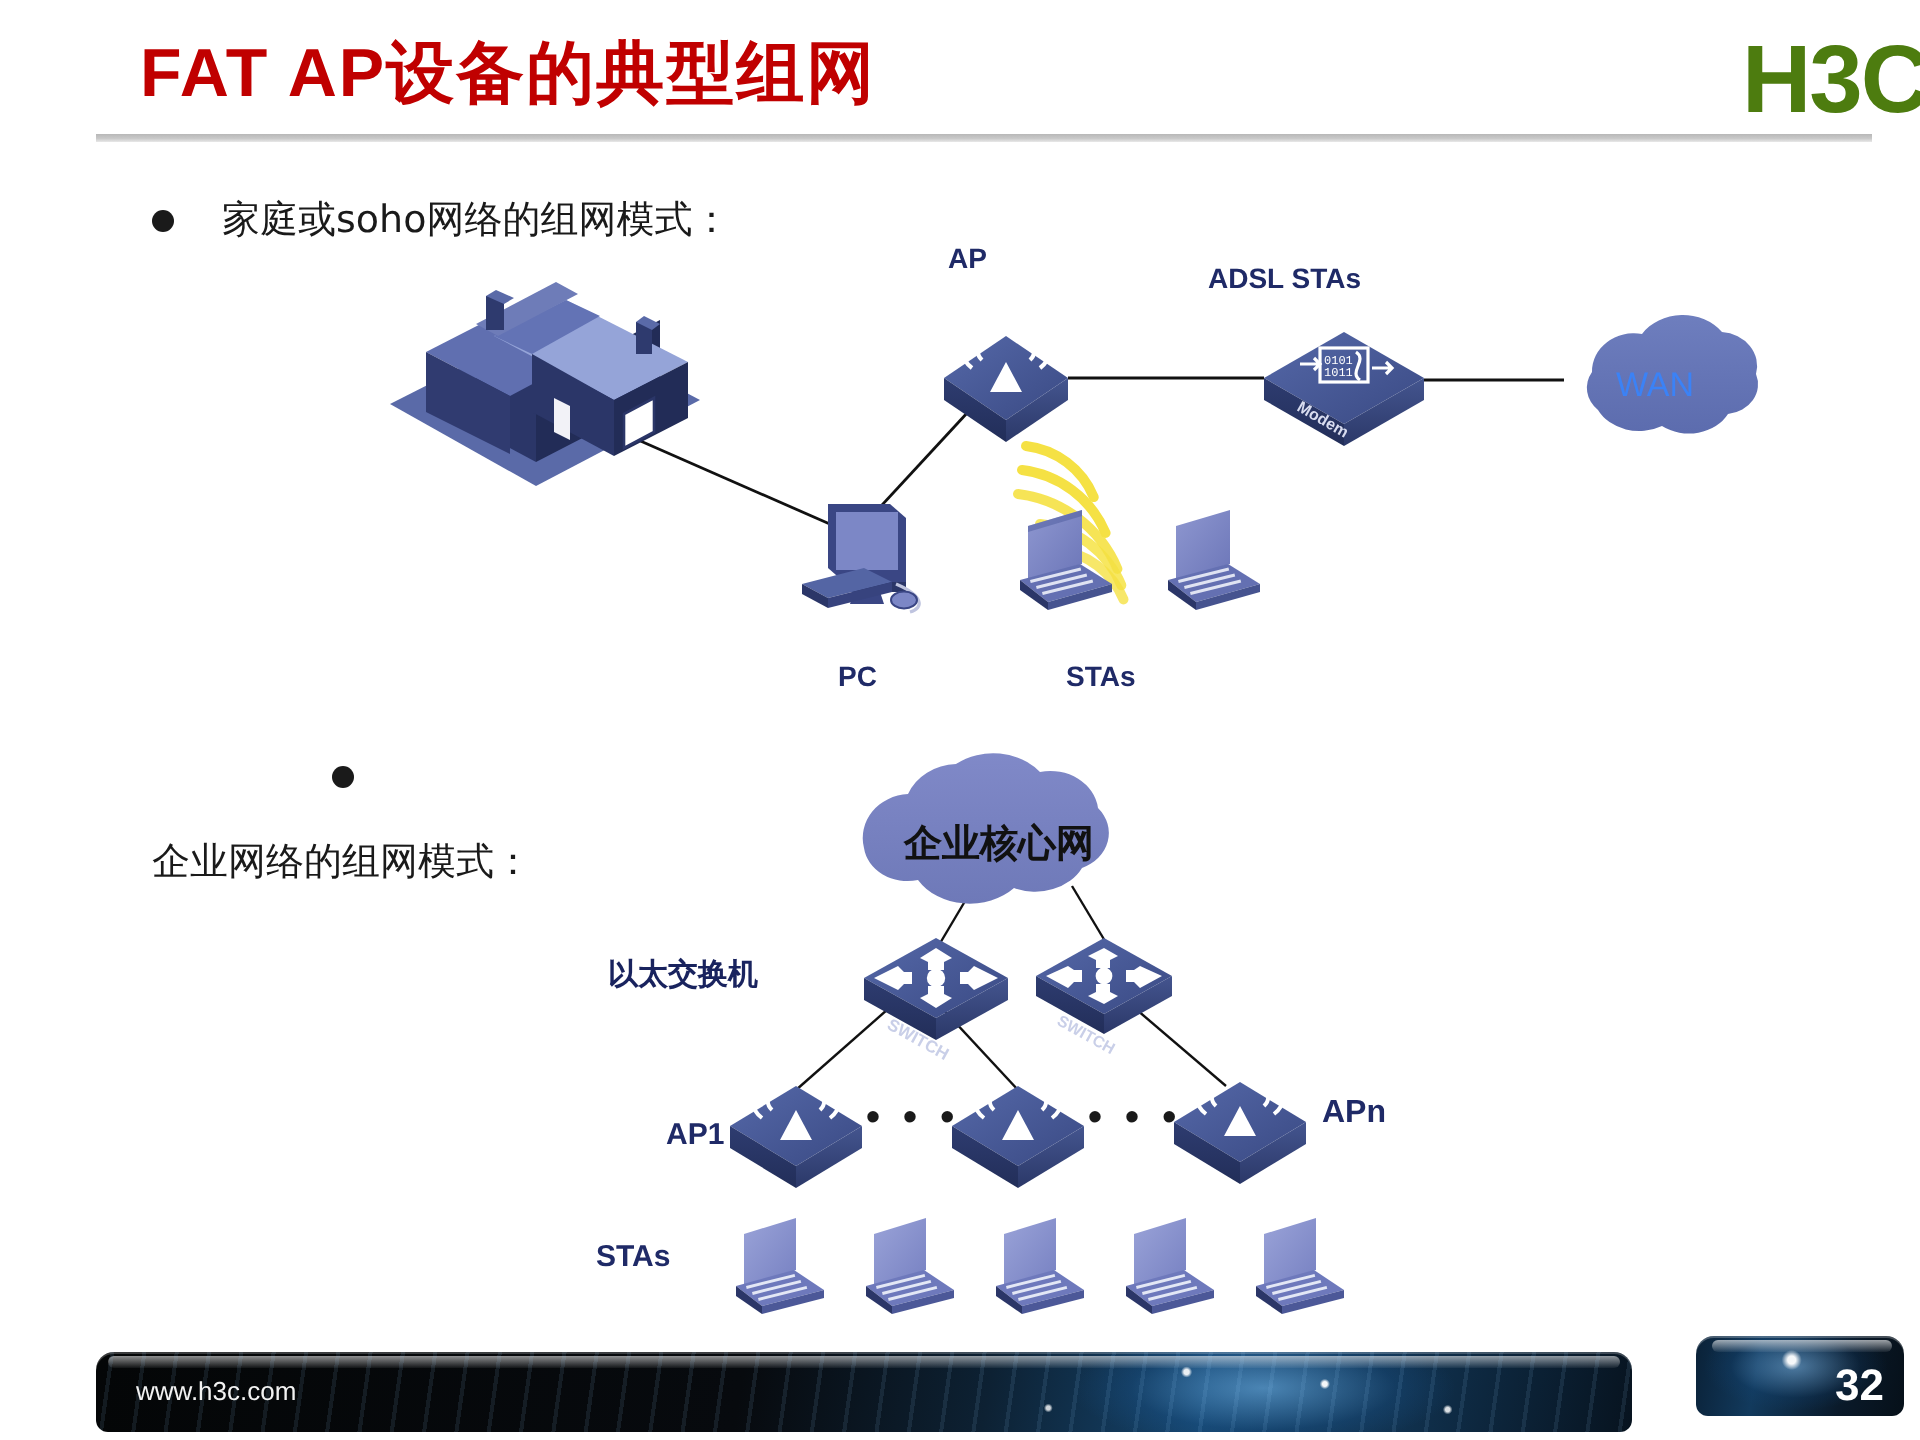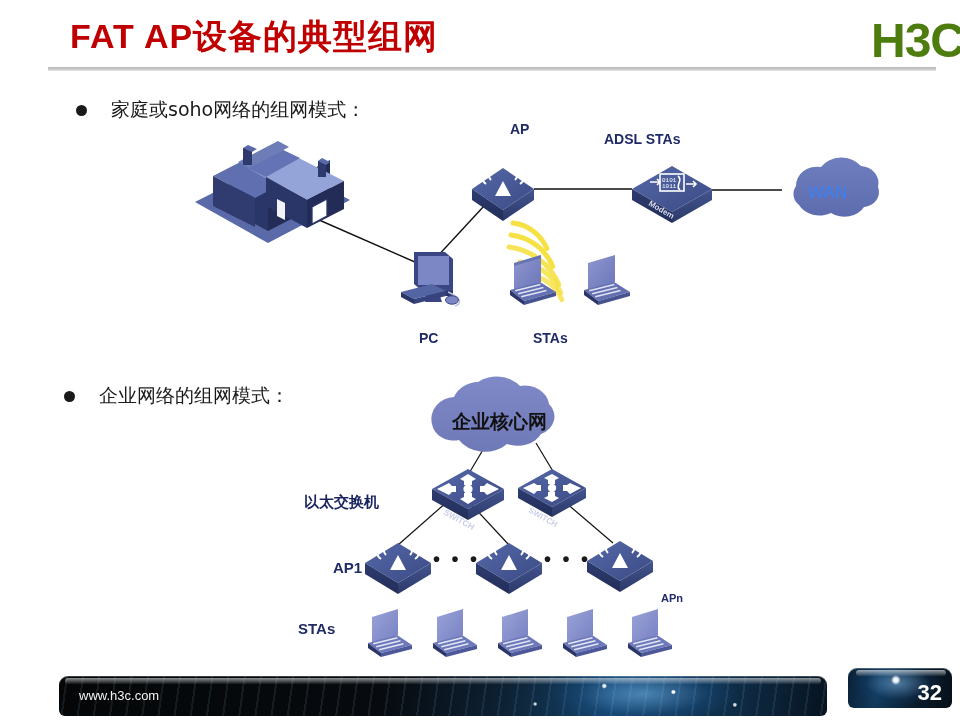--- a/index.html
+++ b/index.html
@@ -33,21 +33,21 @@
   
   .bullet{position:absolute;display:flex;align-items:center;gap:24px;}
   .bullet .dot{
     width:11px;height:11px;border-radius:50%;background:#1a1a1a;flex:0 0 auto;
   }
   .bullet .btxt{
     font-family:"DejaVu Sans","Liberation Sans",sans-serif;
     font-size:19px;color:#1a1a1a;white-space:nowrap;
   }
   #bullet1{left:76px;top:97px;}
-  #bullet2{left:64px;top:383px;}
+  #bullet2{left:76px;top:383px;flex-direction:column;}
 
   
   .lbl{
     position:absolute;
     font-family:"Liberation Sans",sans-serif;
     font-size:14px;font-weight:bold;color:#1F2A67;
     white-space:nowrap;
   }
   .lbl-cn{
     position:absolute;
@@ -66,21 +66,20 @@
     border-radius:9px 9px 6px 6px;
     background:
       radial-gradient(circle at 80% 40%, rgba(255,255,255,.95) 0 1.2px, rgba(255,255,255,0) 2.6px),
       radial-gradient(circle at 62% 70%, rgba(255,255,255,.8) 0 1px, rgba(255,255,255,0) 2.2px),
       radial-gradient(circle at 71% 25%, rgba(255,255,255,.9) 0 1.3px, rgba(255,255,255,0) 2.8px),
       radial-gradient(circle at 88% 72%, rgba(255,255,255,.85) 0 1.1px, rgba(255,255,255,0) 2.4px),
       radial-gradient(ellipse 120px 38px at 76% 45%, rgba(120,190,245,.55), rgba(30,90,150,.25) 55%, rgba(0,0,0,0) 80%),
       linear-gradient(100deg,#040607 0%,#070a0e 42%,#0d2133 58%,#15456e 72%,#10314e 85%,#07131f 100%);
     box-shadow:inset 0 1px 0 rgba(255,255,255,.22);
     overflow:hidden;
-    margin-left:11px;
   }
   .footer-bar .gloss{
     position:absolute;left:6px;top:2px;right:6px;height:6px;border-radius:5px;
     background:linear-gradient(to bottom,rgba(255,255,255,.55),rgba(255,255,255,.05));
   }
   .footer-bar .streaks{
     position:absolute;inset:0;
     background:repeating-linear-gradient(98deg,
        rgba(255,255,255,0) 0 7px,
        rgba(150,205,250,.10) 7px 9px,
@@ -123,28 +122,28 @@
   <div class="bullet" id="bullet1">
     <span class="dot"></span>
     <span class="btxt">家庭或soho网络的组网模式：</span>
   </div>
 
   <div class="bullet" id="bullet2">
     <span class="dot"></span>
     <span class="btxt">企业网络的组网模式：</span>
   </div>
 
-  <div class="lbl" style="left:510px;top:121px;">AP</div>
+  <div class="lbl" style="left:474px;top:121px;">AP</div>
   <div class="lbl" style="left:604px;top:131px;">ADSL STAs</div>
   <div class="lbl" style="left:419px;top:330px;">PC</div>
   <div class="lbl" style="left:533px;top:330px;">STAs</div>
 
-  <div class="lbl-cn" style="left:304px;top:493px;">以太交换机</div>
+  <div class="lbl-cn" style="left:304px;top:478px;">以太交换机</div>
   <div class="lbl" style="left:305px;top:559px;font-size:15px;margin-left:28px;">AP1</div>
-  <div class="lbl" style="left:661px;top:548px;font-size:11px;margin-top:44px;">APn</div>
+  <div class="lbl" style="left:661px;top:548px;font-size:16px;">APn</div>
   <div class="lbl" style="left:298px;top:620px;font-size:15px;">STAs</div>
 
   <svg class="canvas" viewBox="0 0 960 720">
     <defs>
 
       <linearGradient id="gTop" x1="0" y1="0" x2="1" y2="1">
         <stop offset="0%" stop-color="#5568A8"></stop>
           <stop offset="100%" stop-color="#3A4A84"></stop>
       </linearGradient>
       <linearGradient id="gLeft" x1="0" y1="0" x2="0" y2="1">

